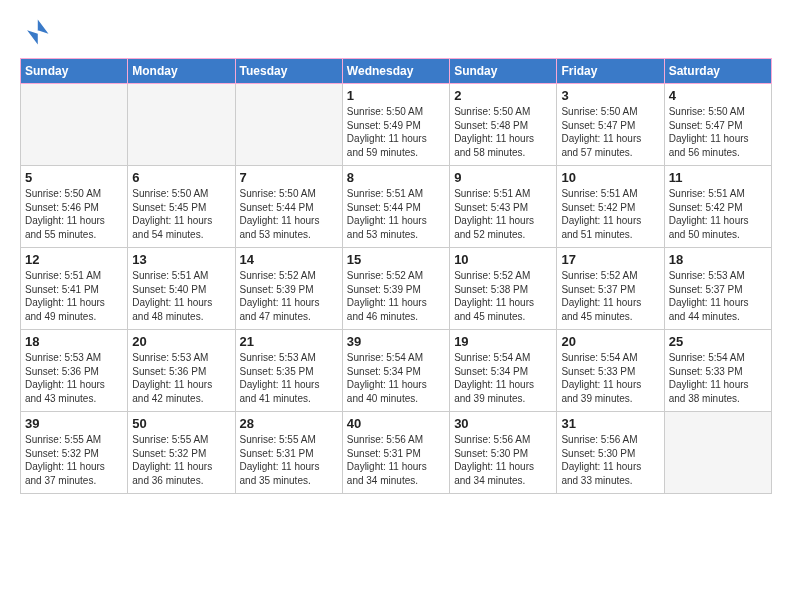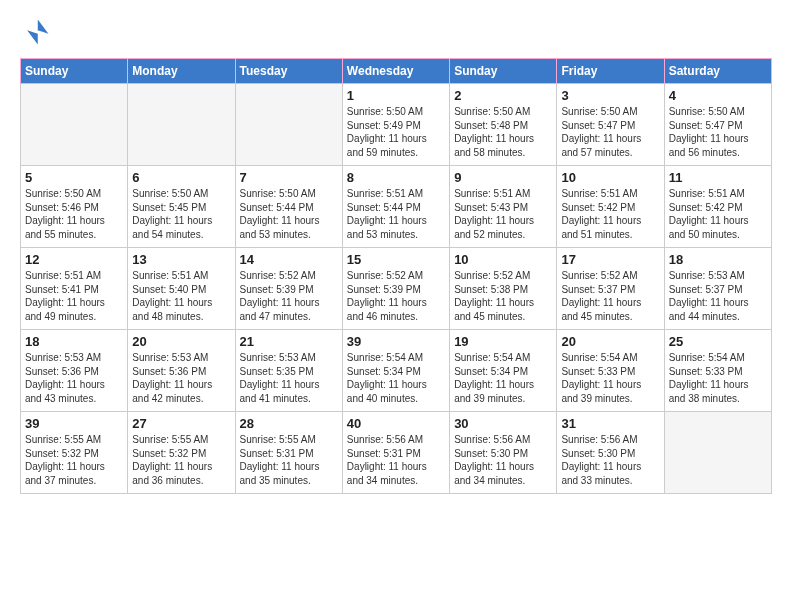--- a/index.html
+++ b/index.html
@@ -321,21 +321,21 @@
         </tr>
         <tr>
           <td>
             <span class="day-number">39</span>
             <div class="day-info" style="white-space: pre-line;">Sunrise: 5:55 AM
 Sunset: 5:32 PM
 Daylight: 11 hours
 and 37 minutes.</div>
           </td>
           <td>
-            <span class="day-number">27</span>
+            <span class="day-number">50</span>
             <div class="day-info" style="white-space: pre-line;">Sunrise: 5:55 AM
 Sunset: 5:32 PM
 Daylight: 11 hours
 and 36 minutes.</div>
           </td>
           <td>
             <span class="day-number">28</span>
             <div class="day-info" style="white-space: pre-line;">Sunrise: 5:55 AM
 Sunset: 5:31 PM
 Daylight: 11 hours

